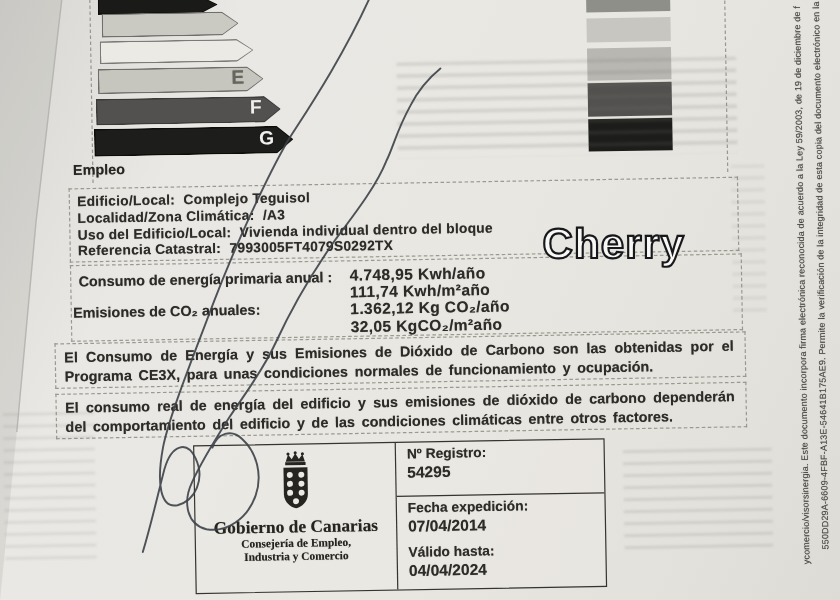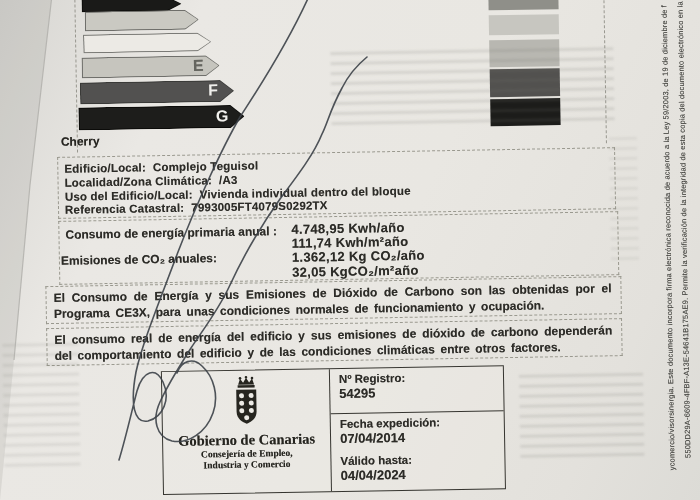--- a/index.html
+++ b/index.html
@@ -100,21 +100,21 @@
           </div>
         </div>
       </div>
     <div id="blocks">
         <div class="block" style="top: -1px; height: 14px; background: rgb(143, 143, 137);"></div>
         <div class="block" style="top: 18px; height: 20px; background: rgb(199, 198, 192);"></div>
         <div class="block" style="top: 43px; height: 27px; background: rgb(184, 183, 177);"></div>
         <div class="block" style="top: 72px; height: 28px; background: rgb(82, 81, 79);"></div>
         <div class="block" style="top: 102px; height: 27px; background: rgb(28, 28, 26);"></div>
       </div>
-    <div class="menos">Cherry</div>
+    <div class="menos">Empleo</div>
 
     <div class="sec info-box">
       <div class="info-row">
         <span class="lbl">Edificio/Local:</span><span class="val">Complejo Teguisol</span>
       </div>
       <div class="info-row">
         <span class="lbl">Localidad/Zona Climática:</span><span class="val">/A3</span>
       </div>
       <div class="info-row">
         <span class="lbl">Uso del Edificio/Local:</span><span class="val">Vivienda individual dentro del bloque</span>
@@ -191,13 +191,14 @@
     <div class="ghost g4"></div>
   </div>
 
   <svg class="marks" width="700" height="500" viewBox="0 0 700 500">
     <polygon points="0,-5 52,-5 30,185 14,360 0,500 0,-5" fill="rgba(120,120,114,0.14)"></polygon>
     <path d="M52,-5 L30,185 L14,360" stroke="#b4b3ae" stroke-width="1.2" fill="none" opacity="0.9"></path>
     <path d="M310,-6 C285,50 252,98 240,117 C222,148 196,205 178,252 C160,300 142,344 136,372 C130,404 134,424 148,421 C163,417 171,399 163,382 C156,367 143,370 137,391 C132,410 126,437 119,460" stroke="#3c4148" stroke-width="1.6" fill="none" stroke-linecap="round" opacity="0.9"></path>
     <path d="M367,57 C356,66 347,78 342,88 C330,110 328,122 322,134 C314,154 298,175 280,199 C261,226 242,259 230,285 C218,311 202,331 191,348 C177,370 165,391 160,402 C152,419 156,437 172,441 C188,444 206,433 213,413 C219,396 214,377 202,366 C193,357 181,361 177,373" stroke="#3c4148" stroke-width="1.6" fill="none" stroke-linecap="round" opacity="0.9"></path>
   </svg>
 
+  <div class="cherry">Cherry</div>
 </div>
 
 </body></html>

